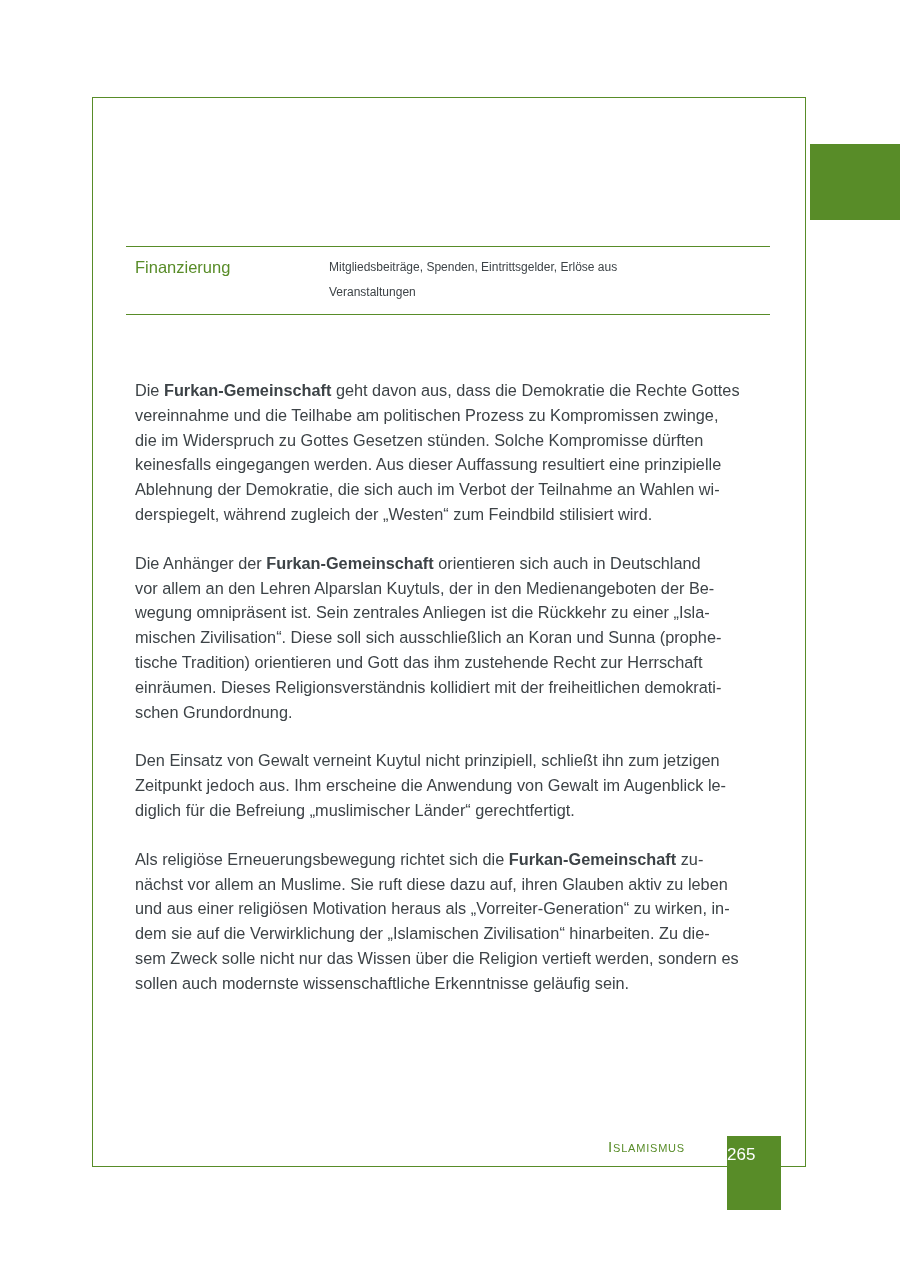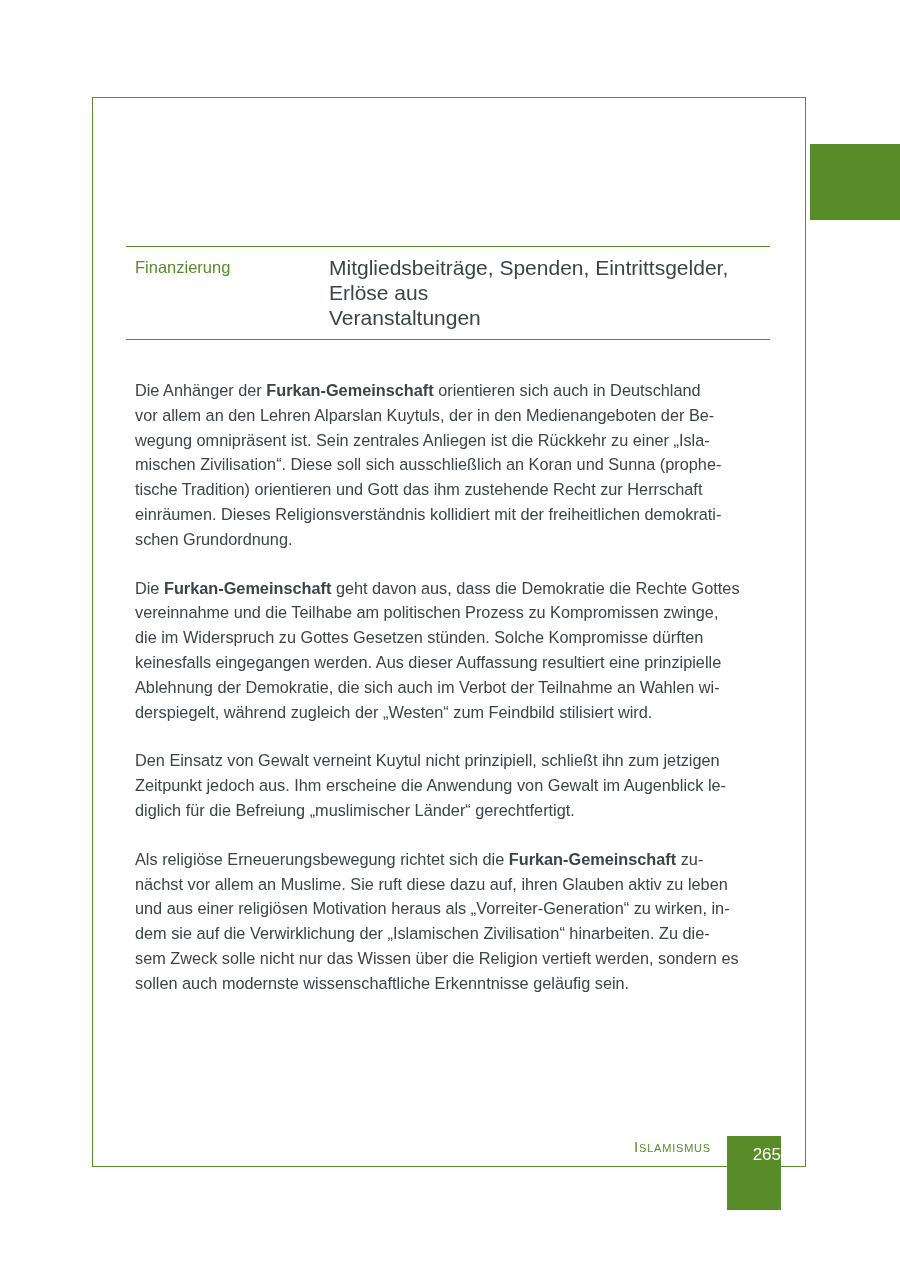--- a/index.html
+++ b/index.html
@@ -29,42 +29,42 @@
     border-top:1px solid var(--accent);
     border-bottom:1px solid var(--accent);
     padding:8px 0 9px 0;
   }
   .info-row{display:flex;align-items:flex-start;}
   .info-label{
     width:203px;padding-left:9px;flex-shrink:0;
     color:var(--accent);font-size:16.5px;line-height:25px;
   }
   .info-value{
-    flex:1;color:var(--body-text);font-size:21px;line-height:25px;
+    flex:1;color:var(--body-text);font-size:12px;line-height:25px;
     white-space:pre-line;
   }
   .section-heading{
     position:absolute;left:42px;top:233px;
     color:var(--accent);font-size:16.5px;line-height:22px;font-weight:normal;
   }
   .body-text{
     position:absolute;left:42px;top:280px;width:655px;
     color:var(--body-text);font-size:16.3px;line-height:24.8px;
   }
   .paragraph{white-space:pre-line;margin-bottom:24px;}
   .paragraph b{font-weight:bold;}
   .footer-chapter{
-    position:absolute;top:1040px;right:94px;
+    position:absolute;top:1040px;right:120px;
     color:var(--accent);font-size:15px;letter-spacing:0.8px;
     font-variant:small-caps;
   }
   .page-number-box{
     position:absolute;left:727px;top:1136px;width:54px;height:74px;
     background:var(--page-number-bg);
-    text-align:right;
+    text-align:left;
   }
   .page-number{
     display:block;padding-top:9px;
     color:var(--page-number-text);font-size:17px;
   }
   .report-footer-title{
     position:absolute;left:92px;top:1194px;
     color:var(--accent);font-size:15px;
   }
 </style>
@@ -78,33 +78,33 @@
     <div class="info-table">
       <div class="info-row">
         <div class="info-label">Finanzierung</div>
         <div class="info-value">Mitgliedsbeiträge, Spenden, Eintrittsgelder, Erlöse aus
 Veranstaltungen</div>
       </div>
     </div>
 
 
     <div class="body-text">
+      <div class="paragraph"><span>Die </span><b>Furkan-Gemeinschaft</b><span> geht davon aus, dass die Demokratie die Rechte Gottes
+vereinnahme und die Teilhabe am politischen Prozess zu Kompromissen zwinge,
+die im Widerspruch zu Gottes Gesetzen stünden. Solche Kompromisse dürften
+keinesfalls eingegangen werden. Aus dieser Auffassung resultiert eine prinzipielle
+Ablehnung der Demokratie, die sich auch im Verbot der Teilnahme an Wahlen wi-
+derspiegelt, während zugleich der „Westen“ zum Feindbild stilisiert wird.</span></div>
       <div class="paragraph"><span>Die Anhänger der </span><b>Furkan-Gemeinschaft</b><span> orientieren sich auch in Deutschland
 vor allem an den Lehren Alparslan Kuytuls, der in den Medienangeboten der Be-
 wegung omnipräsent ist. Sein zentrales Anliegen ist die Rückkehr zu einer „Isla-
 mischen Zivilisation“. Diese soll sich ausschließlich an Koran und Sunna (prophe-
 tische Tradition) orientieren und Gott das ihm zustehende Recht zur Herrschaft
 einräumen. Dieses Religionsverständnis kollidiert mit der freiheitlichen demokrati-
 schen Grundordnung.</span></div>
-      <div class="paragraph"><span>Die </span><b>Furkan-Gemeinschaft</b><span> geht davon aus, dass die Demokratie die Rechte Gottes
-vereinnahme und die Teilhabe am politischen Prozess zu Kompromissen zwinge,
-die im Widerspruch zu Gottes Gesetzen stünden. Solche Kompromisse dürften
-keinesfalls eingegangen werden. Aus dieser Auffassung resultiert eine prinzipielle
-Ablehnung der Demokratie, die sich auch im Verbot der Teilnahme an Wahlen wi-
-derspiegelt, während zugleich der „Westen“ zum Feindbild stilisiert wird.</span></div>
       <div class="paragraph"><span>Den Einsatz von Gewalt verneint Kuytul nicht prinzipiell, schließt ihn zum jetzigen
 Zeitpunkt jedoch aus. Ihm erscheine die Anwendung von Gewalt im Augenblick le-
 diglich für die Befreiung „muslimischer Länder“ gerechtfertigt.</span></div>
       <div class="paragraph"><span>Als religiöse Erneuerungsbewegung richtet sich die </span><b>Furkan-Gemeinschaft</b><span> zu-
 nächst vor allem an Muslime. Sie ruft diese dazu auf, ihren Glauben aktiv zu leben
 und aus einer religiösen Motivation heraus als „Vorreiter-Generation“ zu wirken, in-
 dem sie auf die Verwirklichung der „Islamischen Zivilisation“ hinarbeiten. Zu die-
 sem Zweck solle nicht nur das Wissen über die Religion vertieft werden, sondern es
 sollen auch modernste wissenschaftliche Erkenntnisse geläufig sein.</span></div>
     </div>

